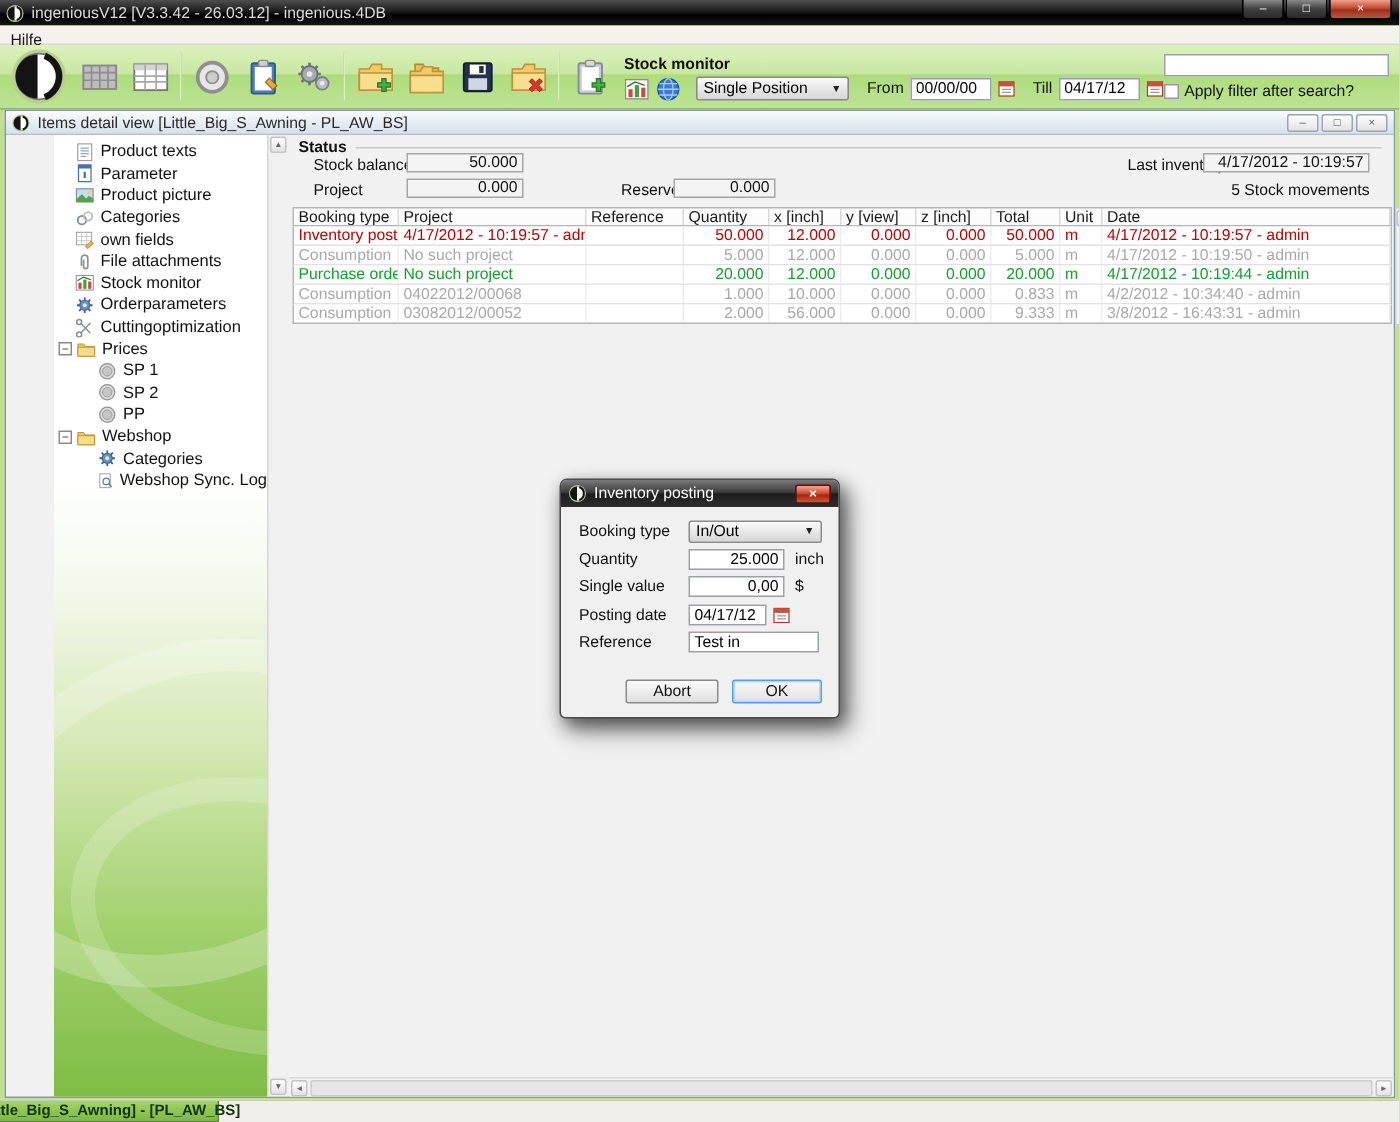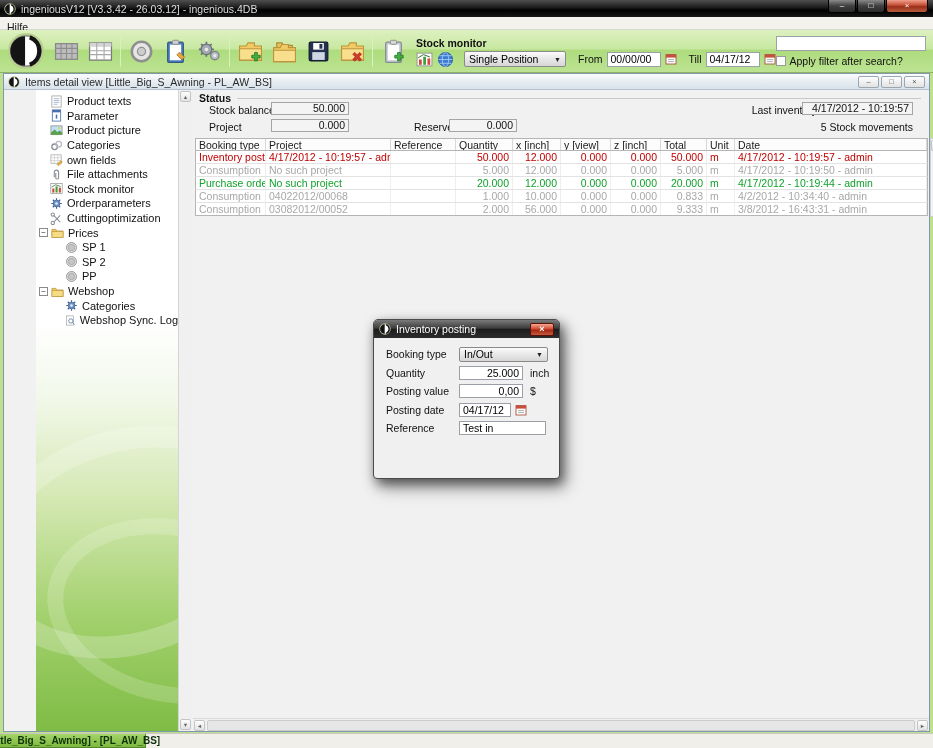--- a/index.html
+++ b/index.html
@@ -637,39 +637,43 @@
             <span>In/Out</span>
             <span class="dd-caret">▼</span>
           </div>
         </div>
         <div class="drow">
           <span class="dlabel">Quantity</span>
           <input class="din num" value="25.000" style="">
           <span class="suffix">inch</span>
         </div>
         <div class="drow">
-          <span class="dlabel">Posting value</span>
+          <span class="dlabel">Single value</span>
           <input class="din num" value="0,00" style="">
           <span class="suffix">$</span>
         </div>
         <div class="drow">
           <span class="dlabel">Posting date</span>
           <input class="din date" value="04/17/12" style="">
           <span class="ic ic12 cal">
             <svg viewBox="0 0 12 12" xmlns="http://www.w3.org/2000/svg">
               <rect x="1" y="1.6" width="10" height="9.4" fill="#fff" stroke="#a04030" stroke-width="0.8"></rect>
               <rect x="1" y="1.6" width="10" height="3" fill="#c8503c"></rect>
               <path d="M3 6.6h6M3 8.6h6" stroke="#9a9a9a" stroke-width="0.8"></path>
             </svg>
           </span>
         </div>
         <div class="drow">
           <span class="dlabel">Reference</span>
           <input class="din wide" value="Test in" style="">
         </div>
       </div>
+    <div id="dlg-buttons">
+      <div class="btn">Abort</div>
+      <div class="btn btn-ok">OK</div>
+    </div>
   </div>
 
   <div id="statusbar">
     <div id="status-tab">[Little_Big_S_Awning] - [PL_AW_BS]</div>
   </div>
 
 </div>
 
 </body></html>

